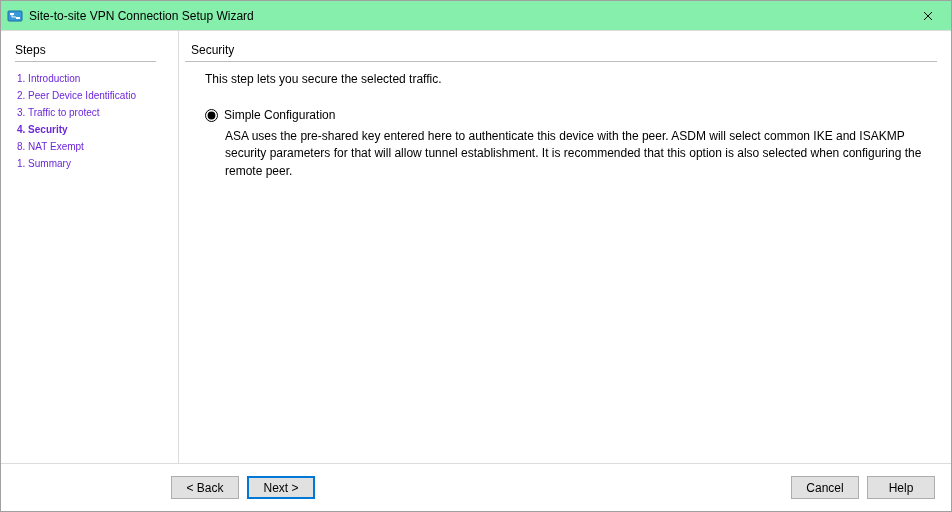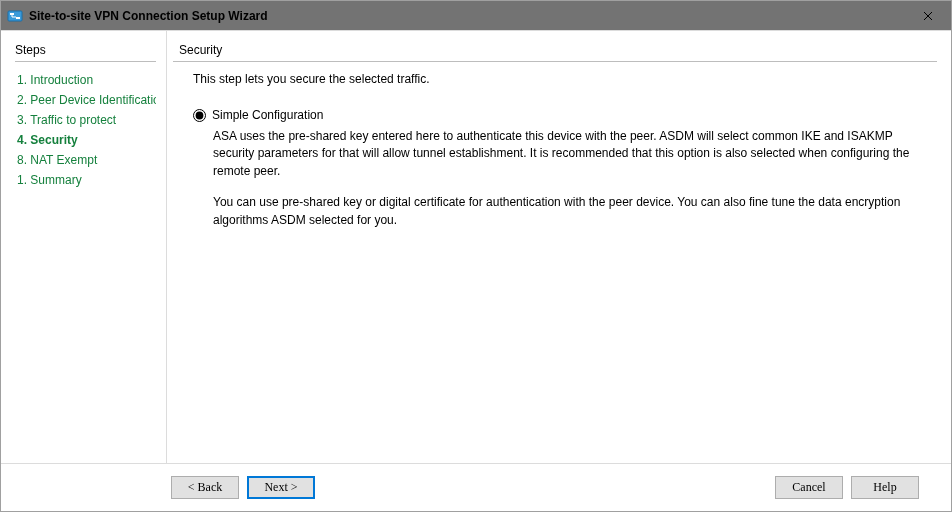--- a/index.html
+++ b/index.html
@@ -16,27 +16,26 @@
   .window {
     width: 952px;
     height: 512px;
     border: 1px solid #a0a0a0;
     background: #fff;
     display: flex;
     flex-direction: column;
   }
   .titlebar {
     height: 30px;
-    background: #737373;
+    background: #86efac;
     border-bottom: 1px solid #dcdcdc;
     display: flex;
     align-items: center;
     padding: 0 0 0 6px;
     position: relative;
-    font-weight: bold;
   }
   .titlebar .icon {
     width: 16px; height: 16px;
     display: inline-flex; align-items: center; justify-content: center;
     margin-right: 6px;
   }
   .titlebar .title {
     font-size: 12px;
     color: #000;
   }
@@ -46,20 +45,21 @@
     width: 46px; height: 29px;
     display: flex; align-items: center; justify-content: center;
     font-size: 14px;
     color: #000;
     cursor: default;
   }
   .body {
     flex: 1;
     display: flex;
     min-height: 0;
+    gap: 12px;
   }
   .steps-panel {
     width: 165px;
     padding: 12px 10px 10px 14px;
     border-right: 0;
   }
   .steps-title {
     font-size: 12px;
     margin-bottom: 4px;
   }
@@ -69,22 +69,22 @@
   }
   .steps-list {
     list-style: none;
     padding: 0; margin: 0;
   }
   .steps-list li {
     padding: 3px 0 3px 2px;
     white-space: nowrap;
     overflow: hidden;
     text-overflow: clip;
-    font-size: 12px;
-    color: #15803d;
+    font-size: 10px;
+    color: #6d28d9;
   }
   .steps-list li.active {
     font-weight: 700;
   }
   .content-panel {
     flex: 1;
     padding: 12px 14px 10px 6px;
     border-left: 1px solid #dcdcdc;
     display: flex;
     flex-direction: column;
@@ -130,41 +130,40 @@
     padding: 1px 4px;
     font-family: inherit;
     font-size: 12px;
   }
   .button-bar {
     height: 48px;
     border-top: 1px solid #dcdcdc;
     display: flex;
     align-items: center;
     padding: 0 16px 0 170px;
-    font-family: Liberation Serif, serif;
   }
   .button-bar .spacer { flex: 1; }
   button.win {
     min-width: 68px;
     height: 23px;
     background: #e1e1e1;
     border: 1px solid #adadad;
     font-family: inherit;
     font-size: 12px;
     padding: 0 10px;
     margin-right: 8px;
     cursor: default;
   }
   button.win.primary {
     border: 1px solid #0078d7;
     outline: 1px solid #0078d7;
     outline-offset: -2px;
     text-align: center;
   }
-  button.win:last-child { margin-right: 16px; }
+  button.win:last-child { margin-right: 0; }
 </style>
 </head>
 <body>
 
 <div class="window">
 
   <div class="titlebar">
     <span class="icon">
       <svg width="16" height="16" viewBox="0 0 16 16">
         <rect x="1" y="3" width="14" height="10" rx="1" fill="#3a9ad9" stroke="#1b6fa8"></rect>
@@ -203,21 +202,20 @@
 
         <div class="intro-text">This step lets you secure the selected traffic.</div>
 
         <div class="radio-row">
           <input type="radio" name="cfg" checked="" style="">
           <span>Simple Configuration</span>
         </div>
         <div class="option-desc">ASA uses the pre-shared key entered here to authenticate this device with the peer. ASDM will select common IKE and ISAKMP security parameters for that will allow tunnel establishment. It is recommended that this option is also selected when configuring the remote peer.</div>
 
 
-        <div class="option-desc">You can use pre-shared key or digital certificate for authentication with the peer device. You can also fine tune the data encryption algorithms ASDM selected for you.</div>
 
       </div>
     </div>
 
   </div>
 
   <div class="button-bar">
     <button class="win">&lt; Back</button>
     <button class="win primary">Next &gt;</button>
     <div class="spacer"></div>

